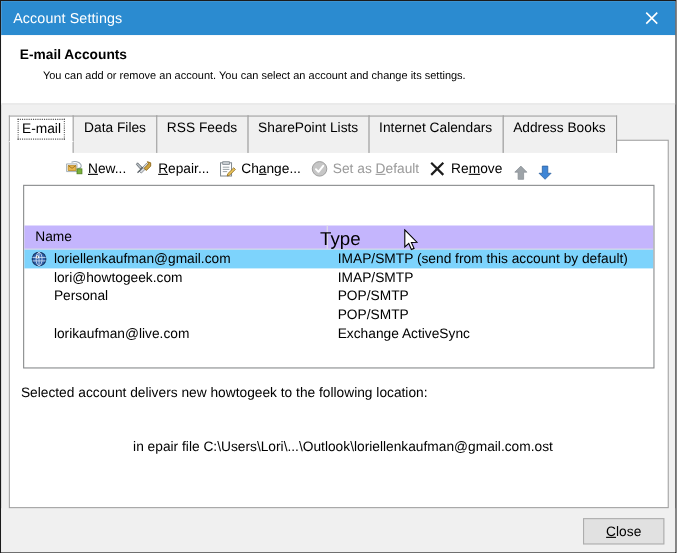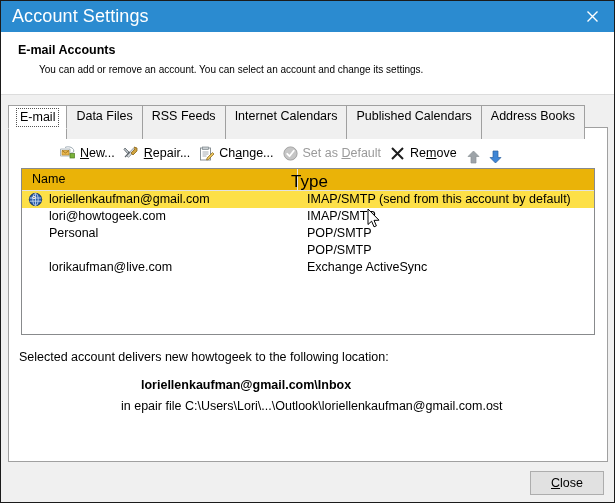--- a/index.html
+++ b/index.html
@@ -31,21 +31,21 @@
     left: 0; top: 0;
     width: 613px;
     height: 31px;
     background: #2b8bd0;
     display: flex;
     align-items: center;
   }
   #titlebar-text {
     margin-left: 11px;
     color: #ffffff;
-    font-size: 18px;
+    font-size: 13px;
     letter-spacing: 0.1px;
   }
   #close-x {
     position: absolute;
     right: 0; top: 0;
     width: 44px;
     height: 31px;
     display: flex;
     align-items: center;
     justify-content: center;
@@ -169,21 +169,22 @@
     height: 167px;
     border: 1px solid #888a8c;
     background: #ffffff;
     box-sizing: border-box;
     overflow: hidden;
   }
   #list-head {
     position: relative;
     height: 21px;
     border-bottom: 1px solid #e2e2e2;
-    background: #eab308;
+    background: #c4b5fd;
+    margin-top: 36px;
   }
   .col-name {
     position: absolute;
     left: 10px; top: 3px;
     font-size: 12.5px;
   }
   .col-type {
     position: absolute;
     left: 269px; top: 3px;
     font-size: 17px;
@@ -193,21 +194,21 @@
     left: 275px; top: 0;
     width: 1px; height: 21px;
     background: #e2e2e2;
   }
   .row {
     position: relative;
     height: 17px;
     line-height: 17px;
     font-size: 12.5px;
   }
-  .row.selected { background: #fde047; }
+  .row.selected { background: #7dd3fc; }
   .row-icon {
     position: absolute;
     left: 6px; top: 1px;
     width: 15px; height: 15px;
   }
   .row-name {
     position: absolute;
     left: 27px; top: 0;
   }
   .row-type {
@@ -284,22 +285,22 @@
 
   <div id="header">
     <div id="header-title">E-mail Accounts</div>
     <div id="header-sub">You can add or remove an account. You can select an account and change its settings.</div>
   </div>
 
   <div id="tabstrip">
     <div class="tab active"><span class="tab-inner">E-mail</span></div>
     <div class="tab"><span>Data Files</span></div>
     <div class="tab"><span>RSS Feeds</span></div>
+    <div class="tab"><span>SharePoint Lists</span></div>
     <div class="tab"><span>Internet Calendars</span></div>
-    <div class="tab"><span>Published Calendars</span></div>
     <div class="tab"><span>Address Books</span></div>
   </div>
 
   <div id="panel">
 
     <div id="toolbar">
 
       <div class="tb-btn">
         <svg class="tb-ico" viewBox="0 0 17 17">
           <path d="M1.5,4 L11,4 L11,11 L1.5,11 Z" fill="#f6f6f6" stroke="#9aa7b0" stroke-width="0.8"></path>
@@ -392,21 +393,20 @@
         <span class="row-type">POP/SMTP</span>
       </div>
 
       <div class="row">
         <span class="row-name">lorikaufman@live.com</span>
         <span class="row-type">Exchange ActiveSync</span>
       </div>
     </div>
 
     <div id="delivery-label">Selected account delivers new howtogeek to the following location:</div>
-    <div id="delivery-target">loriellenkaufman@gmail.com\Inbox</div>
     <div id="delivery-file">in epair file C:\Users\Lori\...\Outlook\loriellenkaufman@gmail.com.ost</div>
 
   </div>
 
   <div id="footer">
     <button id="close-button"><u>C</u>lose</button>
   </div>
 
   <svg id="cursor" viewBox="0 0 14 21">
     <path d="M1,1 L1,16.5 L4.6,13.2 L7,18.8 L9.4,17.8 L7,12.4 L12,12.2 Z" fill="#ffffff" stroke="#000000" stroke-width="1"></path>

